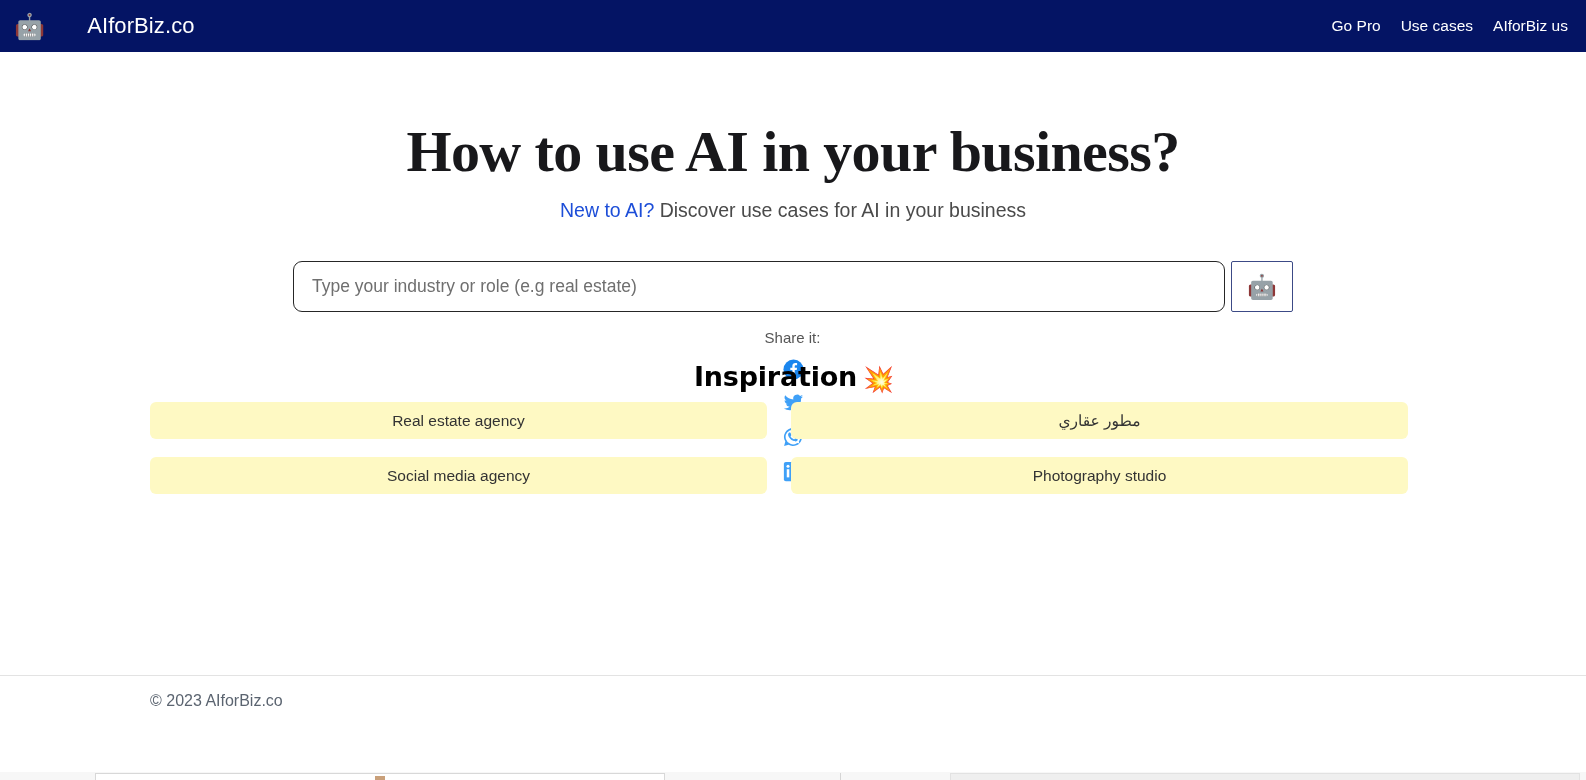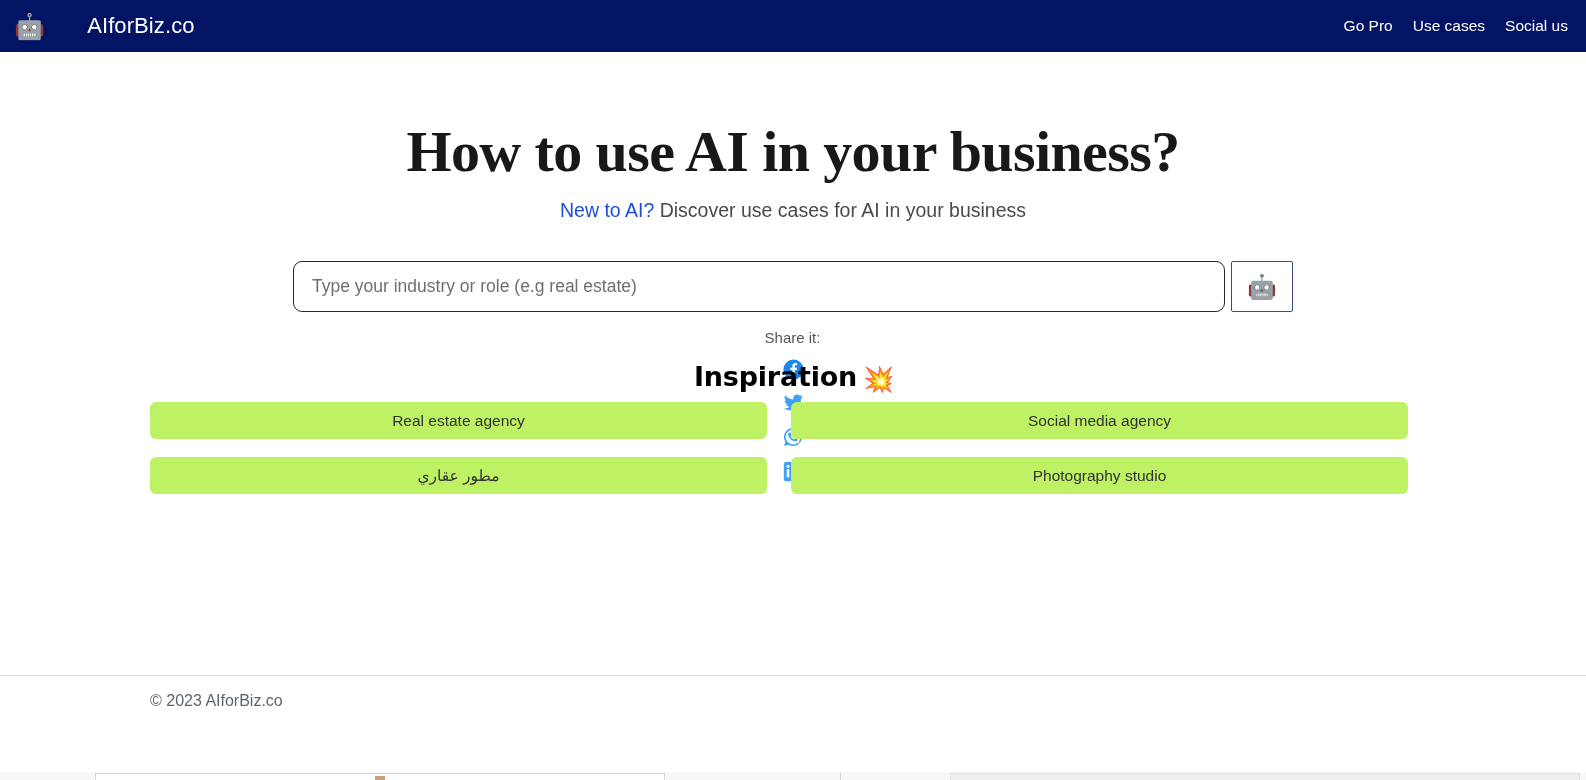--- a/index.html
+++ b/index.html
@@ -195,21 +195,21 @@
     top: 402px;
     left: 150px;
     width: 1258px;
     display: grid;
     grid-template-columns: 617px 617px;
     column-gap: 24px;
     row-gap: 18px;
   }
   .chip {
     height: 37px;
-    background: #bef264;
+    background: #fef9c3;
     border: none;
     border-radius: 6px;
     display: flex;
     align-items: center;
     justify-content: center;
     font-size: 15.5px;
     color: #333333;
     font-family: "Liberation Sans", sans-serif;
     cursor: pointer;
     padding: 0 10px;
@@ -272,21 +272,21 @@
 <div class="page">
 
   <div class="navbar">
     <a class="brand" href="#">
       <span class="brand-logo">🤖</span>
       <span class="brand-name">AIforBiz.co</span>
     </a>
     <div class="nav-links">
       <a class="nav-link" href="#">Go Pro</a>
       <a class="nav-link" href="#">Use cases</a>
-      <a class="nav-link" href="#">Social us</a>
+      <a class="nav-link" href="#">AIforBiz us</a>
     </div>
   </div>
 
   <div class="hero">
     <h1 class="hero-title">How to use AI in your business?</h1>
     <p class="hero-subtitle"><a class="new-link" href="#">New to AI?</a><span> Discover use cases for AI in your business</span></p>
   </div>
 
   <div class="search-row">
     <div class="search-group">
@@ -327,22 +327,22 @@
         <circle cx="5.75" cy="6.1" r="1.75" fill="#ffffff"></circle>
         <path d="M9.6 9.4h2.78v1.28h.04c.39-.72 1.34-1.48 2.76-1.48 2.95 0 3.5 1.87 3.5 4.3v5.18h-2.9v-4.6c0-1.1-.02-2.5-1.55-2.5-1.55 0-1.79 1.18-1.79 2.42v4.68H9.6z" fill="#ffffff"></path>
       </svg>
     </span>
   </div>
 
   <h2 class="inspiration-heading"><span>Inspiration</span><span class="inspiration-emoji">💥</span></h2>
 
   <div class="chips-grid">
     <button class="chip">Real estate agency</button>
+    <button class="chip rtl">مطور عقاري</button>
     <button class="chip">Social media agency</button>
-    <button class="chip rtl">مطور عقاري</button>
     <button class="chip">Photography studio</button>
   </div>
 
   <div class="footer-divider"></div>
   <div class="footer-text">© 2023 AIforBiz.co</div>
 
   <div class="taskbar-sliver">
     <div class="taskbar-item" style="left:95px; width:570px;"></div>
     <div class="taskbar-fav" style="left:375px;"></div>
     <div class="taskbar-divider" style="left:840px;"></div>

